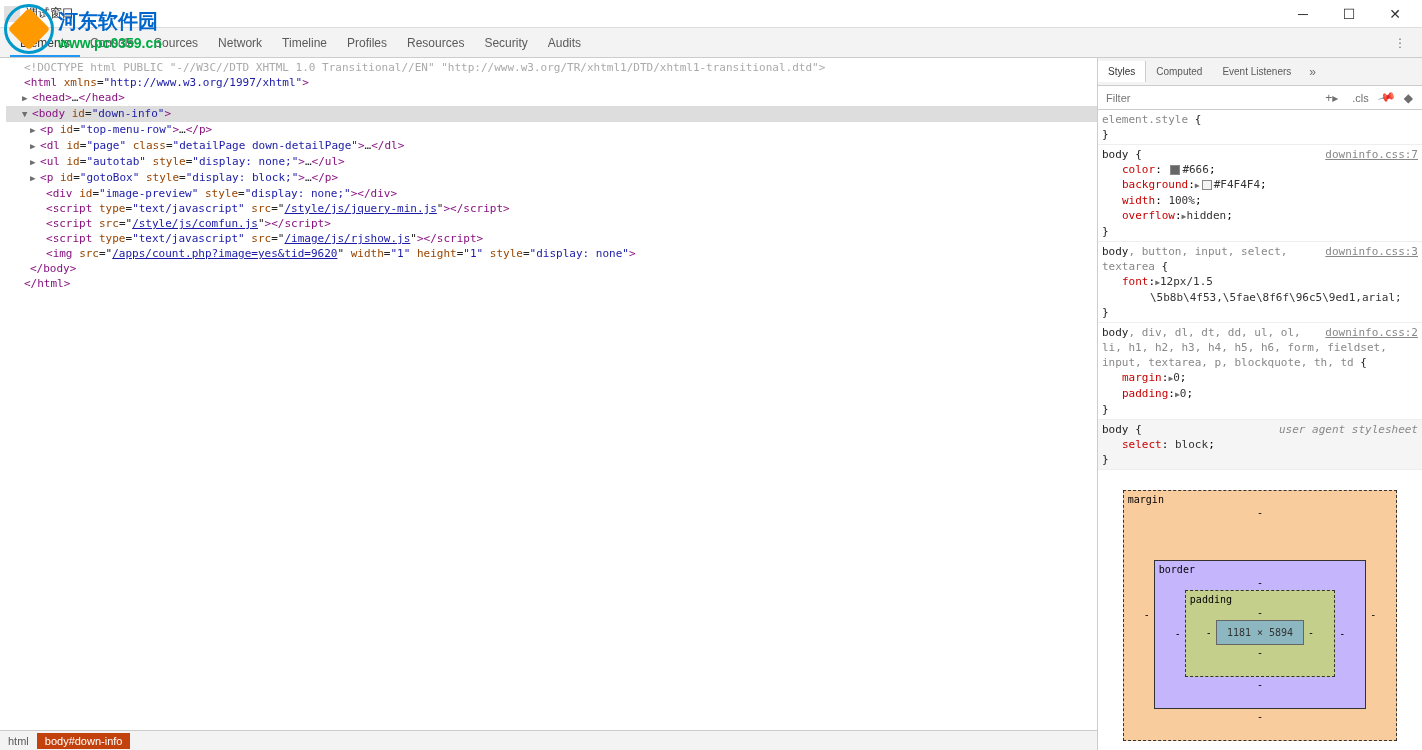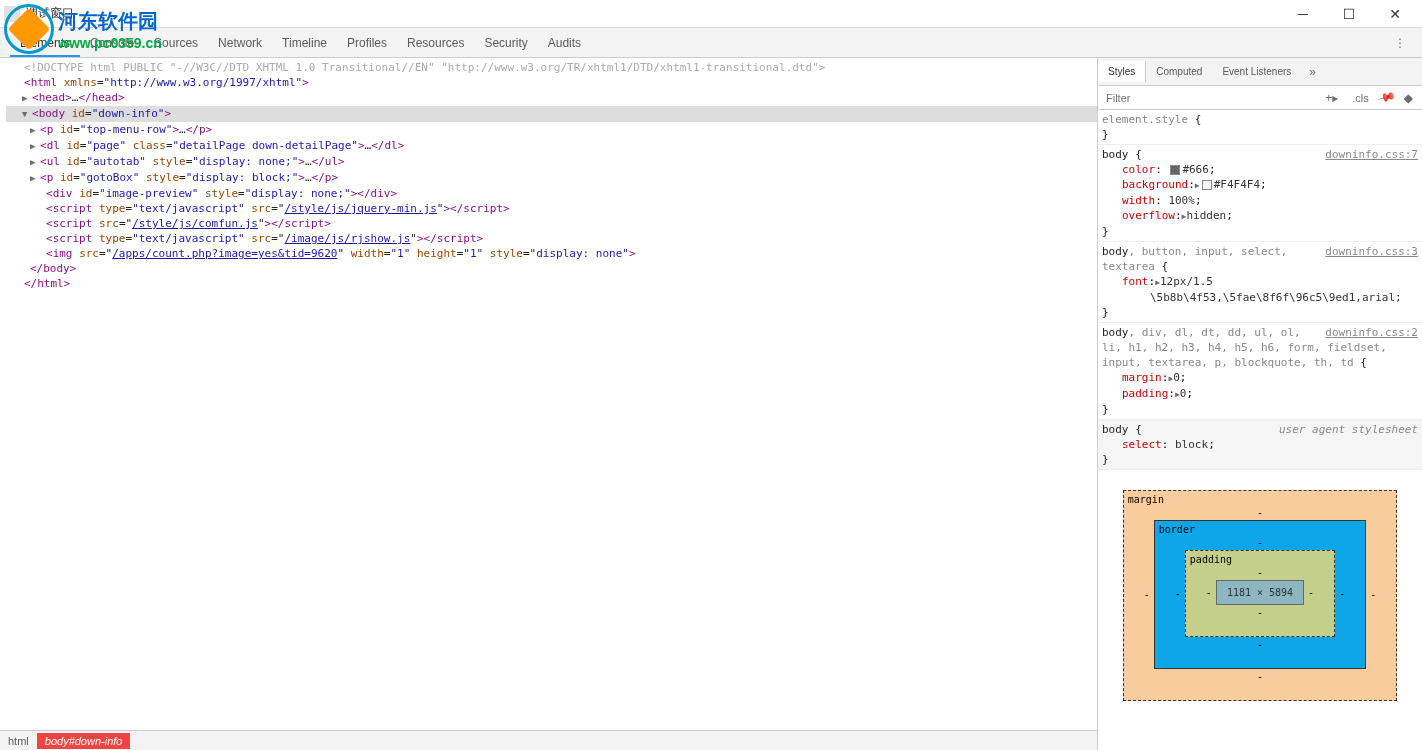--- a/index.html
+++ b/index.html
@@ -37,21 +37,21 @@
 .arrow.none { visibility: hidden; }
 .tag { color: #881280; }
 .attr-name { color: #994500; }
 .attr-value { color: #1a1aa6; }
 .attr-link { color: #1a1aa6; text-decoration: underline; cursor: pointer; }
 .doctype { color: #aaa; }
 .comment { color: #236e25; }
 .ellipsis { color: #222; }
 .breadcrumbs { height: 20px; background: #f3f3f3; border-top: 1px solid #ccc; display: flex; align-items: center; font-size: 11px; }
 .crumb { padding: 2px 8px; color: #5a5a5a; cursor: pointer; }
-.crumb.active { background: #ef4444; color: #fff; font-style: italic; }
+.crumb.active { background: #c2410c; color: #fff; }
 .styles-panel { width: 325px; min-width: 325px; border-left: 1px solid #ccc; display: flex; flex-direction: column; background: #fff; }
 .styles-tabs { height: 28px; display: flex; border-bottom: 1px solid #ccc; background: #f3f3f3; align-items: center; }
 .style-tab { padding: 5px 10px; font-size: 10px; color: #5a5a5a; cursor: pointer; position: relative; }
 .style-tab.active { background: #fff; border-right: 1px solid #ccc; color: #333; }
 .more-tabs { padding: 4px 8px; color: #6e6e6e; cursor: pointer; }
 .filter-bar { height: 24px; border-bottom: 1px solid #ccc; display: flex; align-items: center; padding: 0 4px; }
 .filter-input { flex: 1; border: none; outline: none; font-size: 11px; padding: 2px 4px; color: #888; }
 .filter-ctrl { padding: 0 5px; color: #6e6e6e; cursor: pointer; font-size: 12px; }
 .cls-label { font-size: 11px; color: #6e6e6e; margin-left: 4px; }
 .pin-icon { transform: rotate(30deg); display: inline-block; }
@@ -66,21 +66,21 @@
 .prop-name { color: #c80000; }
 .prop-value { color: #333; }
 .prop-line.striked { text-decoration: line-through; }
 .expand-tri { color: #6e6e6e; font-size: 8px; }
 .swatch { display: inline-block; width: 10px; height: 10px; border: 1px solid #888; vertical-align: middle; margin: 0 2px; }
 .ua-label { float: right; font-style: italic; color: #888; }
 .metrics { padding: 20px 0; display: flex; justify-content: center; }
 .box { border: 1px dashed #333; padding: 14px 16px 16px 16px; text-align: center; position: relative; font-size: 10px; }
 .box-label { position: absolute; top: 1px; left: 4px; }
 .box-margin { background: #f9cc9d; }
-.box-border { background: #0ea5e9; border-style: solid; }
+.box-border { background: #c4b5fd; border-style: solid; margin-top: 40px; }
 .box-padding { background: #c3cf8b; border-style: dashed; }
 .box-content { background: #8cb6c0; border: 1px solid #666; padding: 4px 10px; color: #333; }
 .box-val { padding: 0 4px; }
 </style>
 </head>
 <body>
 
 <div class="watermark">
   <div class="watermark-logo">
     <div class="logo-circle"></div>

